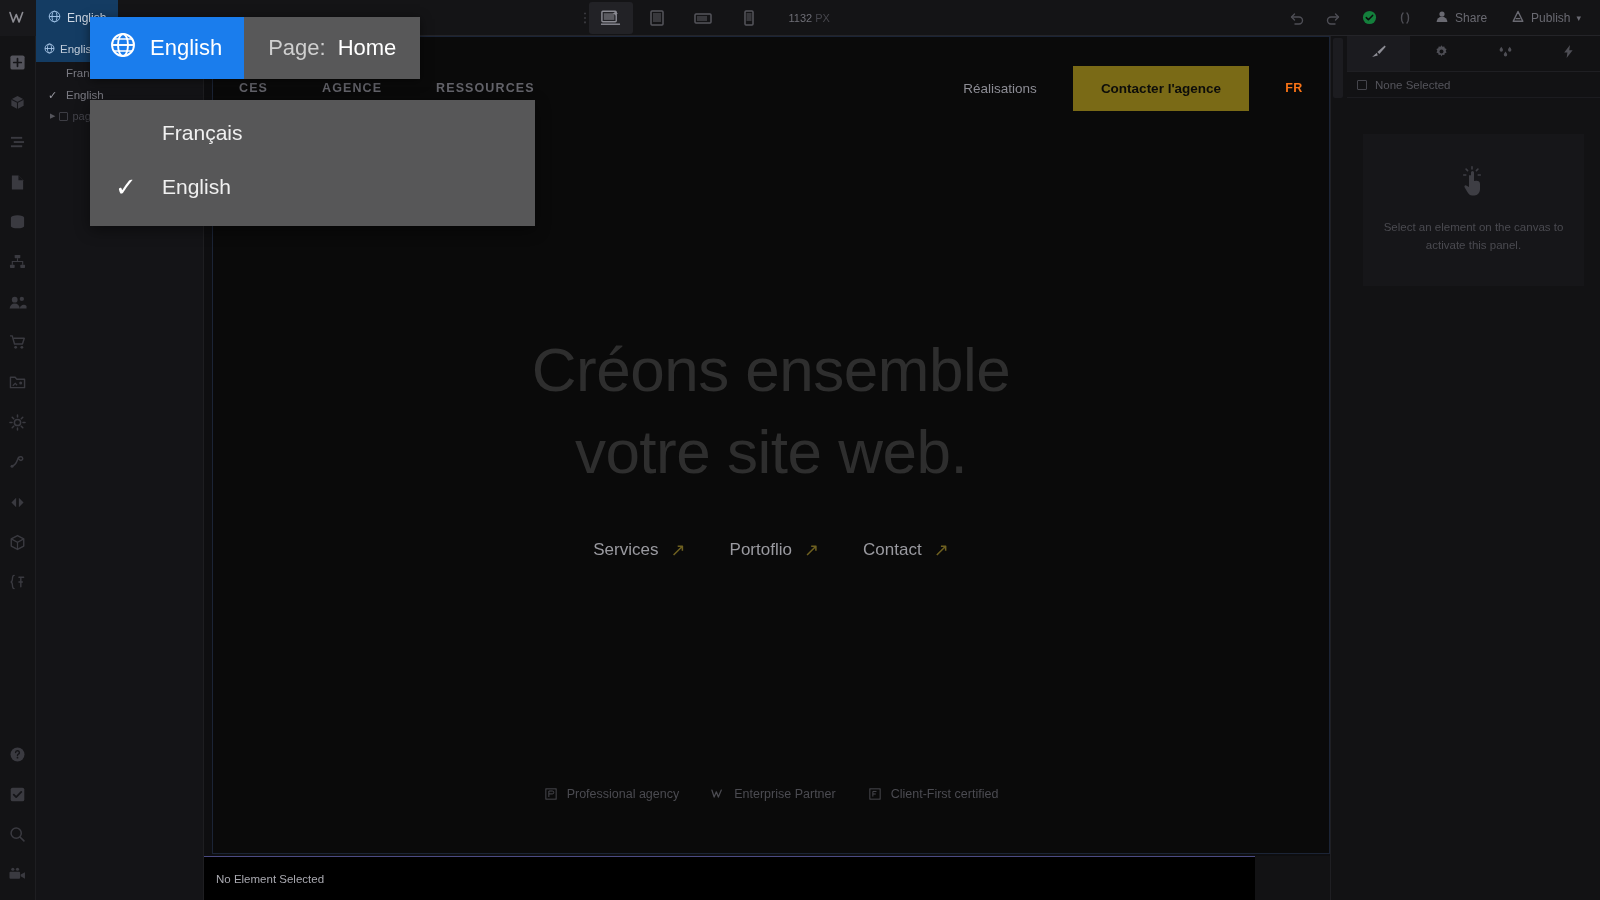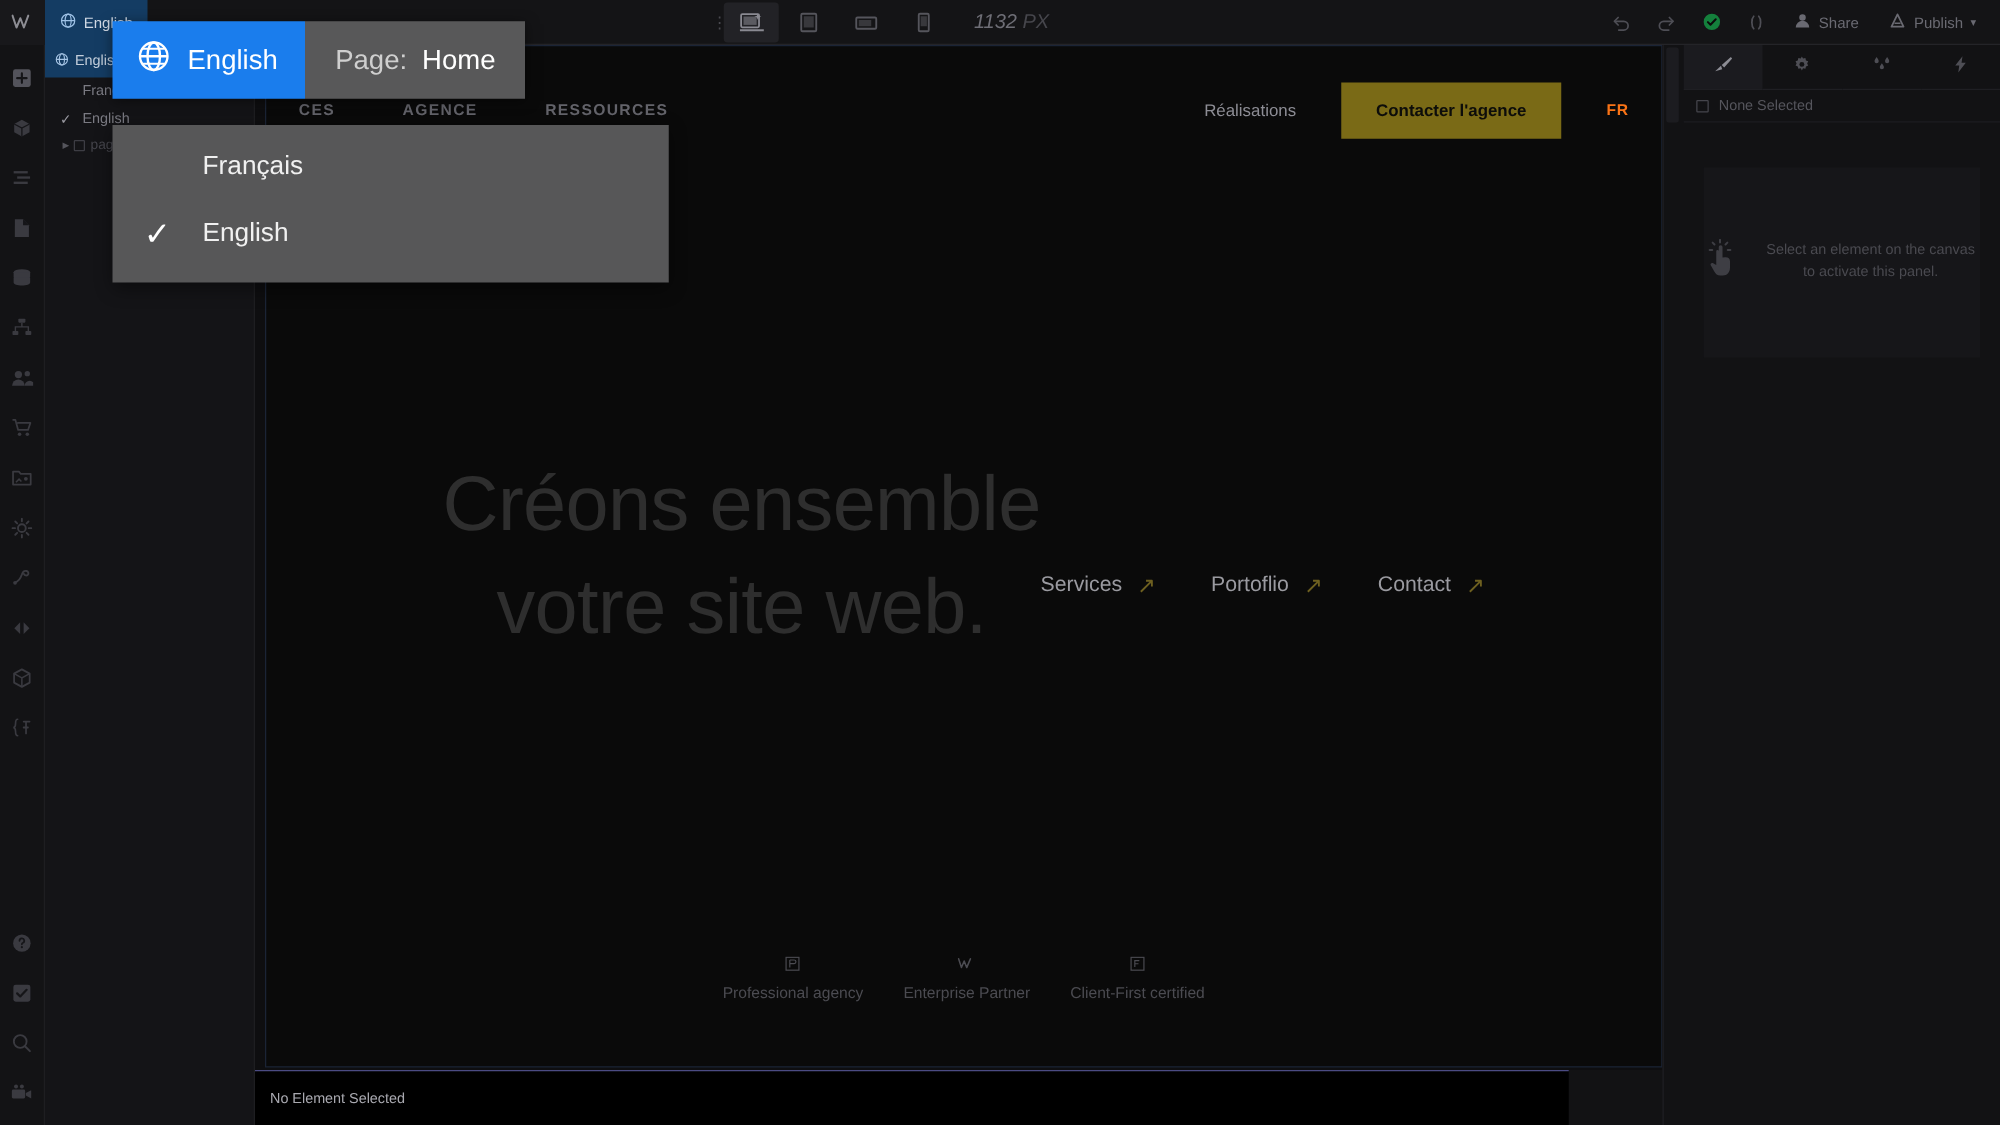--- a/index.html
+++ b/index.html
@@ -29,21 +29,21 @@
   }
   .tb-tab.active { background: #143c63; color: #cfd8e4; }
   .tb-spacer { flex: 1; }
   .tb-center { display: flex; align-items: center; gap: 2px; }
   .tb-dots { color: #4a4a50; font-size: 13px; letter-spacing: 1px; padding: 0 8px; line-height: 6px; width: 14px;}
   .vp-btn {
     width: 44px; height: 32px; display: flex; align-items: center; justify-content: center;
     border-radius: 3px; color: #55555c;
   }
   .vp-btn.active { background: #222226; color: #8a8a92; }
-  .px-label { color: #6e6e76; font-size: 16px; margin-left: 16px; font-style: italic; }
+  .px-label { color: #6e6e76; font-size: 11px; margin-left: 16px; }
   .px-label .unit { color: #46464c; }
   .tb-right { display: flex; align-items: center; gap: 6px; padding-right: 10px; }
   .tb-icon {
     height: 30px; min-width: 30px; display: flex; align-items: center; justify-content: center;
     color: #4e4e55; border-radius: 3px; padding: 0 5px; font-size: 13px;
   }
   .tb-text {
     height: 30px; display: flex; align-items: center; gap: 6px; padding: 0 9px;
     color: #6a6a72; font-size: 12px; border-radius: 3px;
   }
@@ -104,35 +104,35 @@
   .nav-link { color: #8d8d95; font-size: 13.5px; font-weight: 400; }
   .nav-cta {
     background: #7a6a16; color: #0d0d0a; font-size: 13.5px; font-weight: 700;
     padding: 15px 28px;
   }
   .nav-lang { color: #f97316; font-size: 12.5px; font-weight: 700; letter-spacing: .6px; }
 
   
   .hero {
     position: absolute; left: 0; top: 0; width: 100%; height: 100%;
-    display: flex; flex-direction: row; align-items: center; justify-content: center;
+    display: flex; flex-direction: column; align-items: center; justify-content: center;
   }
   .hero h1 {
     color: #2e2e2e; font-size: 62px; font-weight: 400; line-height: 1.32;
     text-align: center; letter-spacing: -0.5px;
   }
   .hero-links { display: flex; gap: 44px; margin-top: 46px; }
   .hero-link { display: flex; align-items: center; gap: 12px; color: #9a9aa0; font-size: 17px; }
   .hero-link .arr { color: #6e6020; font-size: 18px; }
 
   .hero-badges {
     position: absolute; left: 0; bottom: 52px; width: 100%;
     display: flex; align-items: center; justify-content: center; gap: 32px;
   }
-  .badge { display: flex; align-items: center; gap: 9px; color: #4b4b51; font-size: 12.5px; flex-direction: column; }
+  .badge { display: flex; align-items: center; gap: 9px; color: #4b4b51; font-size: 12.5px; }
   .badge .bi {
     width: 14px; height: 14px; display: flex; align-items: center; justify-content: center;
     color: #4b4b51; font-size: 11px;
   }
 
   
   #statusbar {
     position: absolute; left: 204px; top: 856px; width: 1051px; height: 44px;
     background: #000000; border-top: 1px solid #4b4b83;
     display: flex; align-items: center; padding-left: 12px;
@@ -154,21 +154,21 @@
     color: #4e4e55; border-bottom: 1px solid #1f1f23;
   }
   .rp-tab.active { background: #1b1b1f; color: #8d8d95; }
   .rp-sel {
     margin-left: 16px; height: 26px; display: flex; align-items: center; gap: 8px;
     padding: 0 10px; color: #55555c; font-size: 11.5px; border-bottom: 1px solid #1c1c20;
   }
   .rp-sel .sq2 { width: 10px; height: 10px; border: 1px solid #45454c; border-radius: 1px; }
   .rp-empty {
     margin: 36px 16px 0 32px; height: 152px; background: #161619;
-    display: flex; align-items: center; justify-content: center; gap: 16px;
+    display: flex; flex-direction: column; align-items: center; justify-content: center; gap: 16px;
   }
   .rp-empty .cursor { color: #3e3e44; font-size: 30px; line-height: 1; }
   .rp-empty p {
     color: #4a4a50; font-size: 11.5px; text-align: center; line-height: 1.55;
   }
 
   
   #tooltip {
     position: absolute; left: 90px; top: 17px; height: 62px; display: flex; z-index: 60;
     box-shadow: 0 2px 10px rgba(0,0,0,.5);

